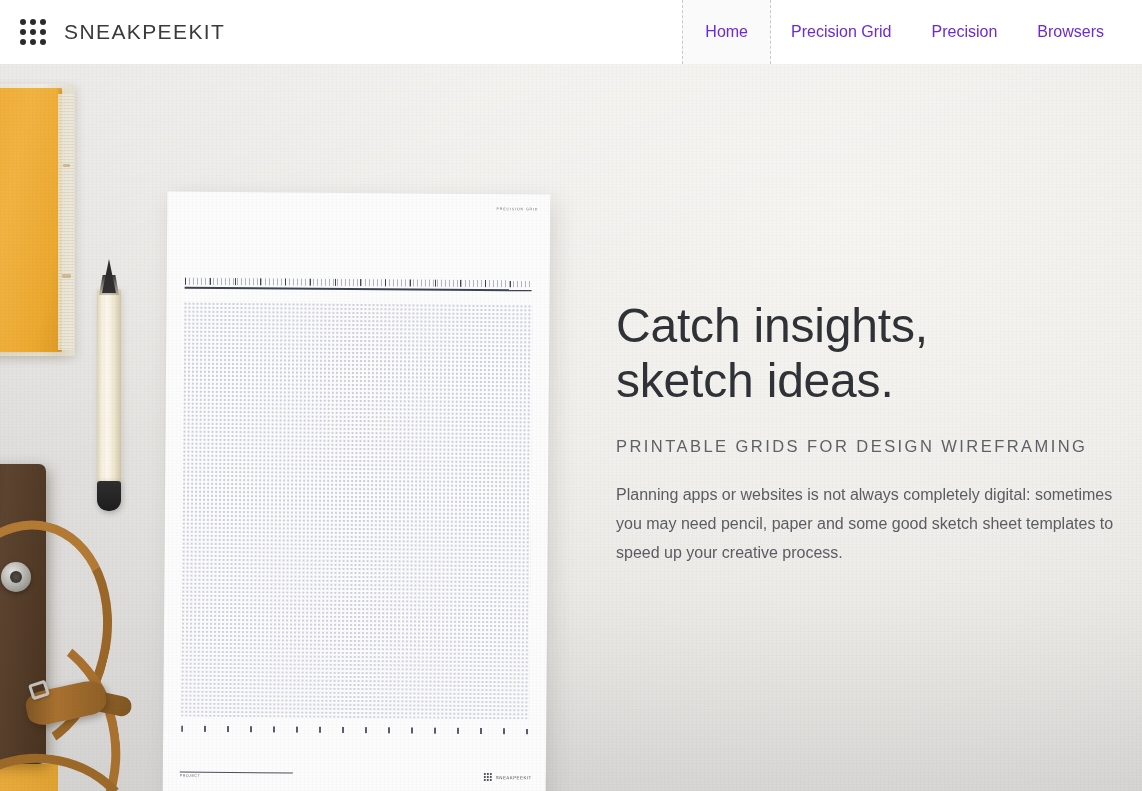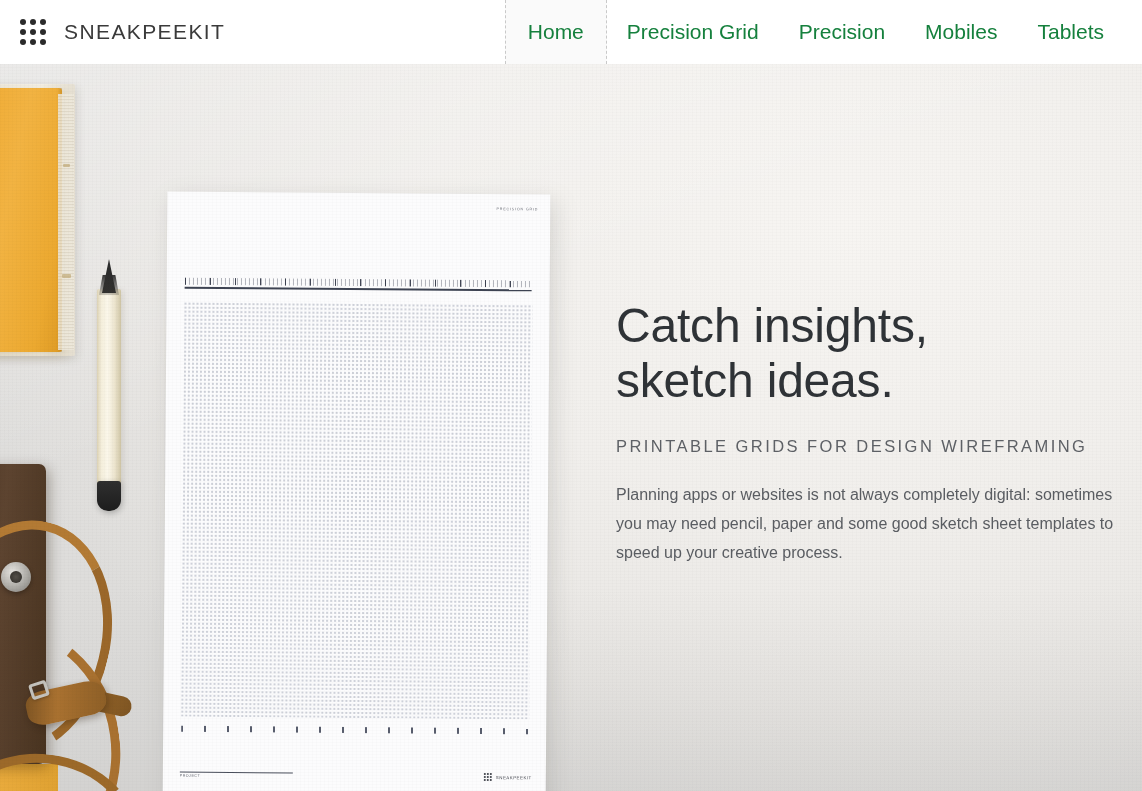--- a/index.html
+++ b/index.html
@@ -32,22 +32,22 @@
     font-size:21px;
     letter-spacing:1.4px;
     color:#3a3a3a;
     font-weight:400;
   }
 
   .nav { margin-left:auto; display:flex; align-items:stretch; height:64px; padding-right:18px; }
   .nav-item {
     display:flex; align-items:center;
     padding:0 20px;
-    font-size:21px;
-    color:#15803d;
+    font-size:16px;
+    color:#6d28d9;
     white-space:nowrap;
     position:relative;
     cursor:pointer;
     height:64px;
   }
   .nav-item.active {
     background:#fafafa;
     border-left:1px dashed #c9c9c9;
     border-right:1px dashed #c9c9c9;
     padding:0 22px;
@@ -300,22 +300,21 @@
         <i></i>
         <i></i>
     </span>
     <span class="brand-name">SNEAKPEEKIT</span>
   </div>
 
   <nav class="nav">
     <a class="nav-item active">Home</a>
     <a class="nav-item">Precision Grid</a>
     <a class="nav-item">Precision</a>
-    <a class="nav-item">Mobiles</a>
-    <a class="nav-item">Tablets</a>
+    <a class="nav-item">Browsers</a>
   </nav>
 </div>
 
 <div class="hero">
   <div class="hero-vign"></div>
 
   <div class="notebook-pages"></div>
   <div class="notebook"></div>
   <div class="notebook-edge"></div>
   <div class="notebook-mark notebook-mark2"></div>

